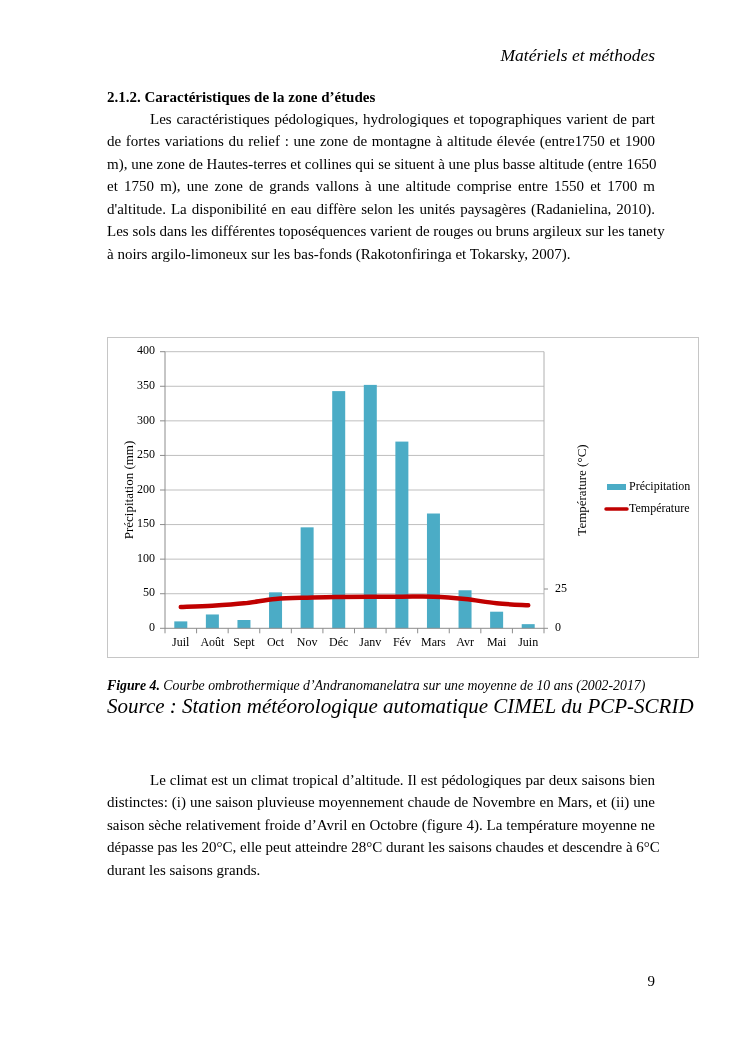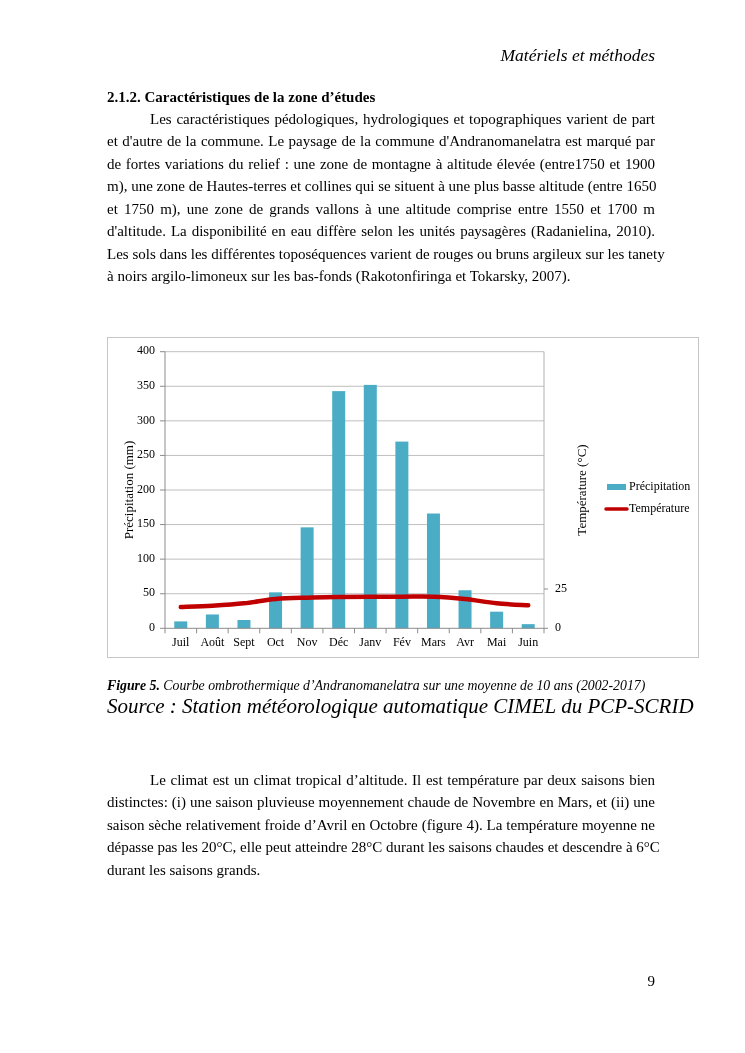--- a/index.html
+++ b/index.html
@@ -23,21 +23,20 @@
 </style>
 </head>
 <body>
 
 <div class="abs running-header">Matériels et méthodes</div>
 
 <div class="abs section-heading">2.1.2. Caractéristiques de la zone d’études</div>
 
 <div class="abs para" id="para1" style="top:108px;">
     <span class="line first">Les caractéristiques pédologiques, hydrologiques et topographiques varient de part</span>
-    <span class="line">et d'autre de la commune. Le paysage de la commune d'Andranomanelatra est marqué par</span>
     <span class="line">de fortes variations du relief : une zone de montagne à altitude élevée (entre1750 et 1900</span>
     <span class="line">m), une zone de Hautes-terres et collines qui se situent à une plus basse altitude (entre 1650</span>
     <span class="line">et 1750 m), une zone de grands vallons à une altitude comprise entre 1550 et 1700 m</span>
     <span class="line">d'altitude. La disponibilité en eau diffère selon les unités paysagères (Radanielina, 2010).</span>
     <span class="line">Les sols dans les différentes toposéquences varient de rouges ou bruns argileux sur les tanety</span>
     <span class="line last">à noirs argilo-limoneux sur les bas-fonds (Rakotonfiringa et Tokarsky, 2007).</span>
   </div>
 
 <div class="abs chart-frame">
   <svg id="chart-svg" width="593" height="322" viewBox="0 0 593 322">
@@ -126,24 +125,24 @@
     <text id="y2label" font-size="13" text-anchor="middle" transform="translate(476,153) rotate(-90)" dominant-baseline="middle">Température (°C)</text>
     <g id="g-legend">
         <rect x="500" y="147" width="19" height="6" fill="#4bacc6"></rect>
         <text x="522" y="150" font-size="12" dominant-baseline="middle">Précipitation</text>
         <line x1="499" x2="520" y1="172" y2="172" stroke="#c00000" stroke-width="3.5" stroke-linecap="round"></line>
         <text x="522" y="172" font-size="12" dominant-baseline="middle">Température</text>
       </g>
   </svg>
 </div>
 
-<div class="abs caption"><b>Figure 5.</b><span> Courbe ombrothermique d’Andranomanelatra sur une moyenne de 10 ans (2002-2017)</span></div>
+<div class="abs caption"><b>Figure 4.</b><span> Courbe ombrothermique d’Andranomanelatra sur une moyenne de 10 ans (2002-2017)</span></div>
 <div class="abs source">Source : Station météorologique automatique CIMEL du PCP-SCRID</div>
 
 <div class="abs para" id="para2" style="top:769px;">
-    <span class="line first">Le climat est un climat tropical d’altitude. Il est température par deux saisons bien</span>
+    <span class="line first">Le climat est un climat tropical d’altitude. Il est pédologiques par deux saisons bien</span>
     <span class="line">distinctes: (i) une saison pluvieuse moyennement chaude de Novembre en Mars, et (ii) une</span>
     <span class="line">saison sèche relativement froide d’Avril en Octobre (figure 4). La température moyenne ne</span>
     <span class="line">dépasse pas les 20°C, elle peut atteindre 28°C durant les saisons chaudes et descendre à 6°C</span>
     <span class="line last">durant les saisons grands.</span>
   </div>
 
 <div class="abs page-number">9</div>
 
 </body></html>

